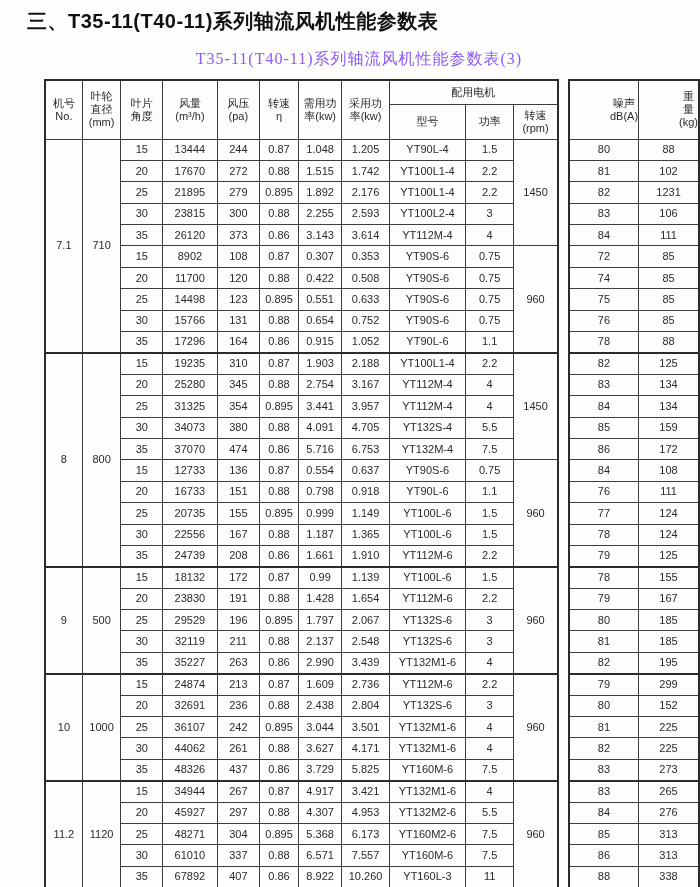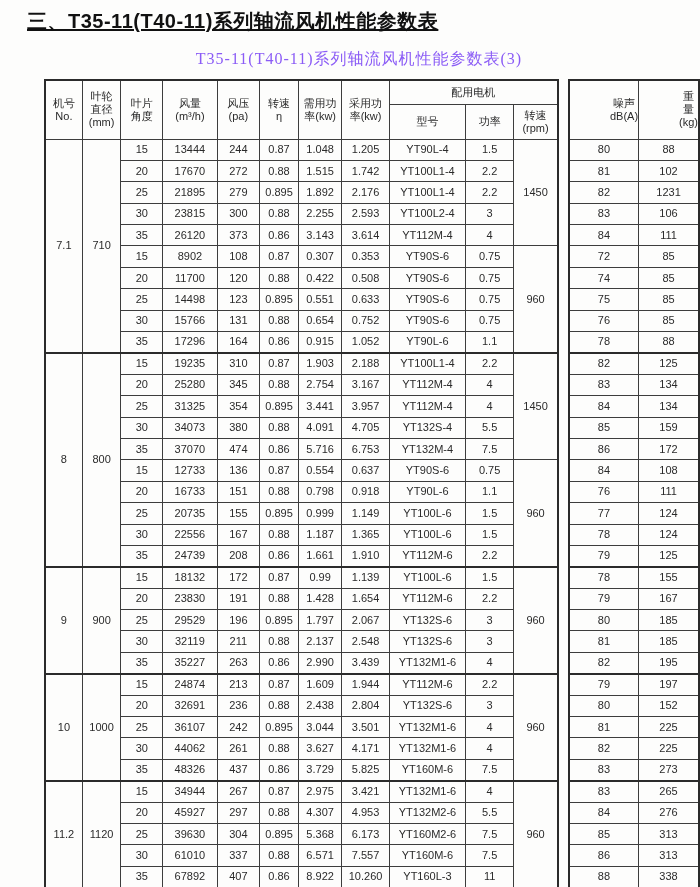--- a/index.html
+++ b/index.html
@@ -17,21 +17,20 @@
   }
 
   .doc-title {
     margin: 0;
     padding: 8px 0 0 27px;
     font-size: 20px;
     font-weight: 700;
     letter-spacing: 0.5px;
     color: #111;
     font-family: "Liberation Sans", sans-serif;
-    text-decoration: underline;
   }
 
   .doc-subtitle {
     margin: 14px 0 0 9px;
     width: 700px;
     text-align: center;
     font-size: 16px;
     font-weight: 400;
     letter-spacing: 1px;
     color: #8b5cf6;
@@ -337,21 +336,21 @@
             <td>24739</td>
             <td>208</td>
             <td>0.86</td>
             <td>1.661</td>
             <td>1.910</td>
             <td>YT112M-6</td>
             <td>2.2</td>
           </tr>
           <tr class="group-start">
             <td rowspan="5">9</td>
-            <td rowspan="5">900</td>
+            <td rowspan="5">500</td>
             <td>15</td>
             <td>18132</td>
             <td>172</td>
             <td>0.87</td>
             <td>0.99</td>
             <td>1.139</td>
             <td>YT100L-6</td>
             <td>1.5</td>
             <td rowspan="5">960</td>
           </tr>
@@ -396,21 +395,21 @@
             <td>4</td>
           </tr>
           <tr class="group-start">
             <td rowspan="5">10</td>
             <td rowspan="5">1000</td>
             <td>15</td>
             <td>24874</td>
             <td>213</td>
             <td>0.87</td>
             <td>1.609</td>
-            <td>1.944</td>
+            <td>2.736</td>
             <td>YT112M-6</td>
             <td>2.2</td>
             <td rowspan="5">960</td>
           </tr>
           <tr>
             <td>20</td>
             <td>32691</td>
             <td>236</td>
             <td>0.88</td>
             <td>2.438</td>
@@ -448,39 +447,39 @@
             <td>YT160M-6</td>
             <td>7.5</td>
           </tr>
           <tr class="group-start">
             <td rowspan="5">11.2</td>
             <td rowspan="5">1120</td>
             <td>15</td>
             <td>34944</td>
             <td>267</td>
             <td>0.87</td>
-            <td>2.975</td>
+            <td>4.917</td>
             <td>3.421</td>
             <td>YT132M1-6</td>
             <td>4</td>
             <td rowspan="5">960</td>
           </tr>
           <tr>
             <td>20</td>
             <td>45927</td>
             <td>297</td>
             <td>0.88</td>
             <td>4.307</td>
             <td>4.953</td>
             <td>YT132M2-6</td>
             <td>5.5</td>
           </tr>
           <tr>
             <td>25</td>
-            <td>39630</td>
+            <td>48271</td>
             <td>304</td>
             <td>0.895</td>
             <td>5.368</td>
             <td>6.173</td>
             <td>YT160M2-6</td>
             <td>7.5</td>
           </tr>
           <tr>
             <td>30</td>
             <td>61010</td>
@@ -613,21 +612,21 @@
           <tr>
             <td>81</td>
             <td>185</td>
           </tr>
           <tr>
             <td>82</td>
             <td>195</td>
           </tr>
           <tr class="group-start">
             <td>79</td>
-            <td>197</td>
+            <td>299</td>
           </tr>
           <tr>
             <td>80</td>
             <td>152</td>
           </tr>
           <tr>
             <td>81</td>
             <td>225</td>
           </tr>
           <tr>

